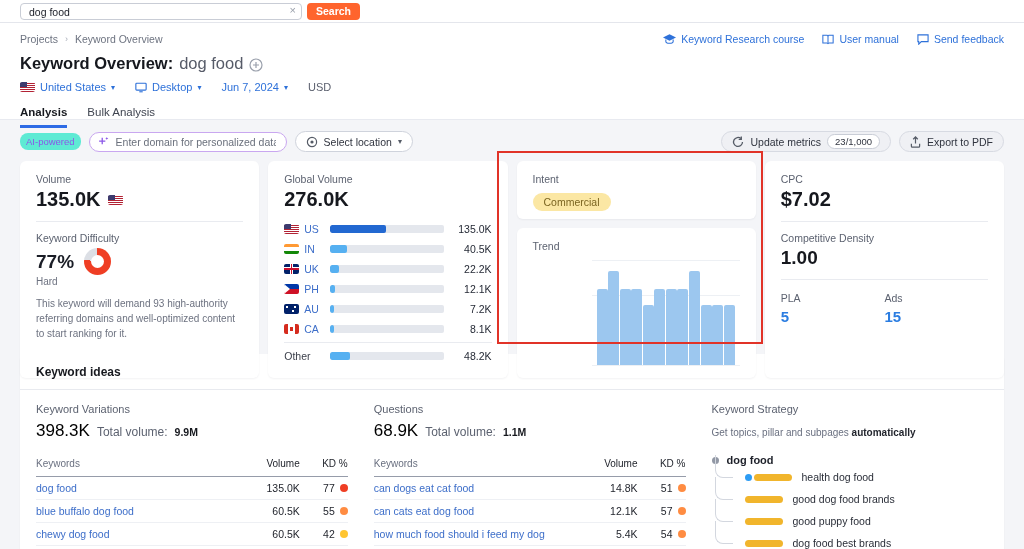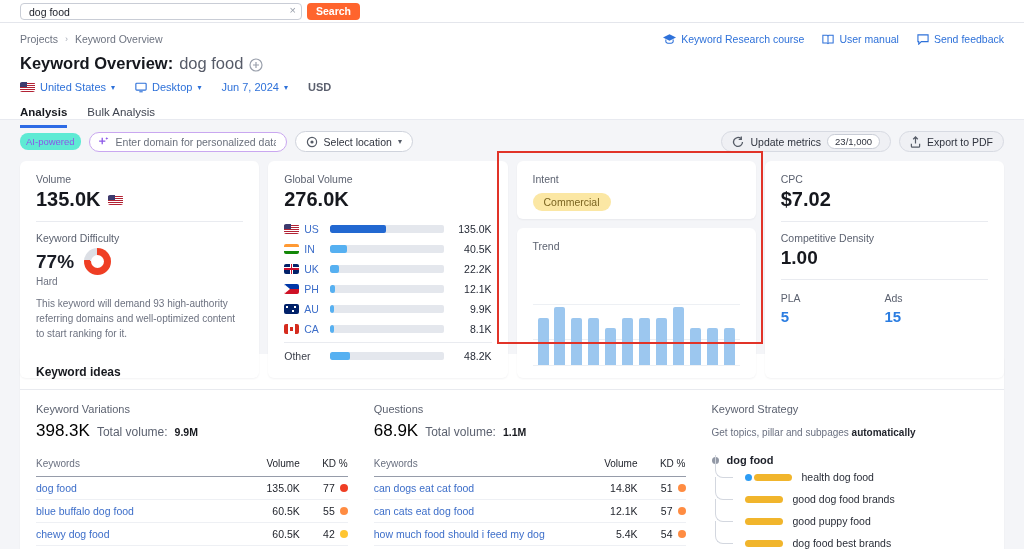--- a/index.html
+++ b/index.html
@@ -23,21 +23,21 @@
   .breadcrumb { display:flex; align-items:center; gap:7px; font-size:10.5px; color:#6d7380; }
   .crumb-sep { color:#a7adb8; font-size:9px; }
   .hlinks { margin-left:auto; display:flex; gap:18px; font-size:10.5px; }
   .hlink { display:flex; align-items:center; gap:5px; }
   .title-row { margin-top:9px; display:flex; align-items:center; gap:6px; }
   .page-title { font-size:16.5px; font-weight:bold; color:#16181e; }
   .page-title-kw { font-size:16.5px; font-weight:normal; color:#565b68; }
   .filters { margin-top:8px; display:flex; align-items:center; gap:20px; font-size:11px; }
   .filter { display:flex; align-items:center; gap:5px; color:#2e71d9; cursor:pointer; }
   .caret { font-size:8px; color:#2e71d9; }
-  .filter-currency { color:#5a5f6d;font-weight:bold; }
+  .filter-currency { color:#5a5f6d; }
   .tabs { margin-top:13px; display:flex; gap:20px; font-size:11.5px; }
   .tab { padding-bottom:7px; color:#3f4450; cursor:pointer; }
   .tab.active { color:#16181e; font-weight:bold; border-bottom:3px solid #2e6be5; }
 
   
   .content { padding:11px 20px 0; }
   .toolbar { display:flex; align-items:center; gap:8px; }
   .ai-badge { background:#5eead4; color:#8b57e8; font-size:9.5px; padding:3px 6px; border-radius:8px; }
   .domain-input-wrap { position:relative; }
   .domain-input { width:198px; height:20px; border:1px solid #c9a7f0; border-radius:11px; font-size:10.5px; padding:0 10px 0 26px; color:#555; font-family:"Liberation Sans",sans-serif; outline:none; background:#fff; }
@@ -84,21 +84,21 @@
   .flag-ph::before { content:""; position:absolute; left:0; top:0; border-left:6px solid #fff; border-top:5px solid transparent; border-bottom:5px solid transparent; }
   .flag-au { background:#012169; }
   .flag-au::before { content:""; position:absolute; inset:0; background:radial-gradient(circle 1px at 11px 3px,#fff 99%,transparent),radial-gradient(circle 1px at 9px 7px,#fff 99%,transparent),radial-gradient(circle 1.5px at 3px 3px,#fff 99%,transparent); }
   .flag-ca { background:linear-gradient(90deg,#d52b1e 0 25%,#fff 25% 75%,#d52b1e 75%); }
   .flag-ca::before { content:""; position:absolute; left:6px; top:3px; width:3px; height:4px; background:#d52b1e; }
 
   
   .col3 { display:flex; flex-direction:column; gap:9px; }
   .intent-card { height:58px; }
   .intent-badge { display:inline-block; margin-top:8px; background:#fbe7a4; color:#7a6420; font-size:10.5px; padding:3px 11px; border-radius:10px; }
-  .trend-card { flex:1; display:flex; flex-direction:column;gap:32px; }
+  .trend-card { flex:1; display:flex; flex-direction:row;gap:32px; }
   .trend-chart { flex:1; margin-top:10px; display:flex; align-items:flex-end; justify-content:space-between; padding:0 5px; border-bottom:1px solid #edf0f4;
     background:linear-gradient(#edf0f4,#edf0f4) 0 10px/100% 1px no-repeat, linear-gradient(#edf0f4,#edf0f4) 0 45px/100% 1px no-repeat; }
   .tbar { width:11px; background:#9cc7ef; border-radius:2px 2px 0 0; }
 
   
   .pla-row { display:flex; margin-top:12px; }
   .pla-col { width:50%; }
   .pla-num { font-size:15px; font-weight:bold; color:#2b7de1; margin-top:4px; }
 
   
@@ -315,21 +315,21 @@
               <span class="gv-value">12.1K</span>
             </div>
             <div class="gv-row">
               <span class="gv-label">
                 <span class="flag flag-au"></span>
                 <span class="gv-country">AU</span>
               </span>
               <span class="gv-track">
                 <span class="gv-fill" style="width: 3.6%;"></span>
               </span>
-              <span class="gv-value">9.9K</span>
+              <span class="gv-value">7.2K</span>
             </div>
             <div class="gv-row">
               <span class="gv-label">
                 <span class="flag flag-ca"></span>
                 <span class="gv-country">CA</span>
               </span>
               <span class="gv-track">
                 <span class="gv-fill" style="width: 3%;"></span>
               </span>
               <span class="gv-value">8.1K</span>

